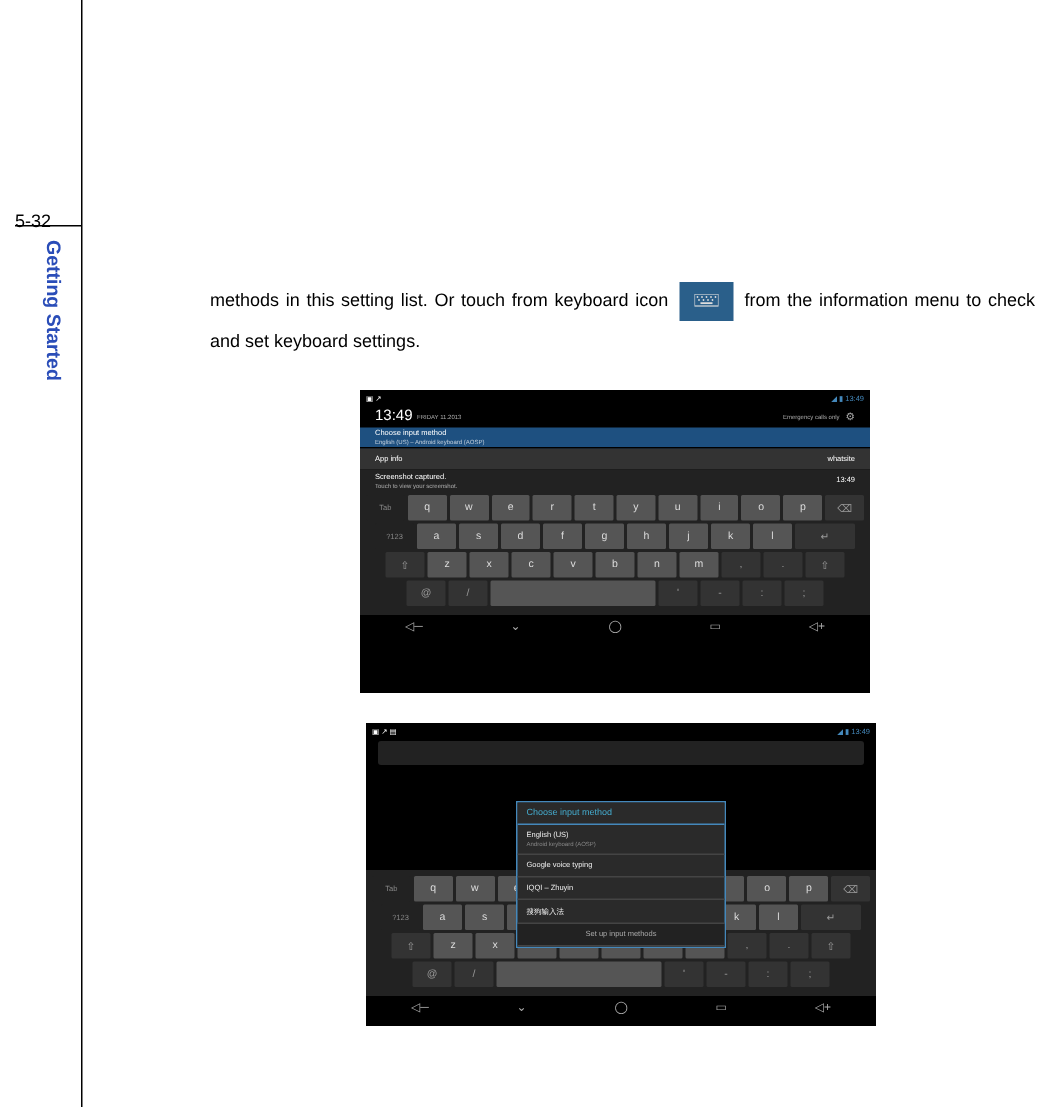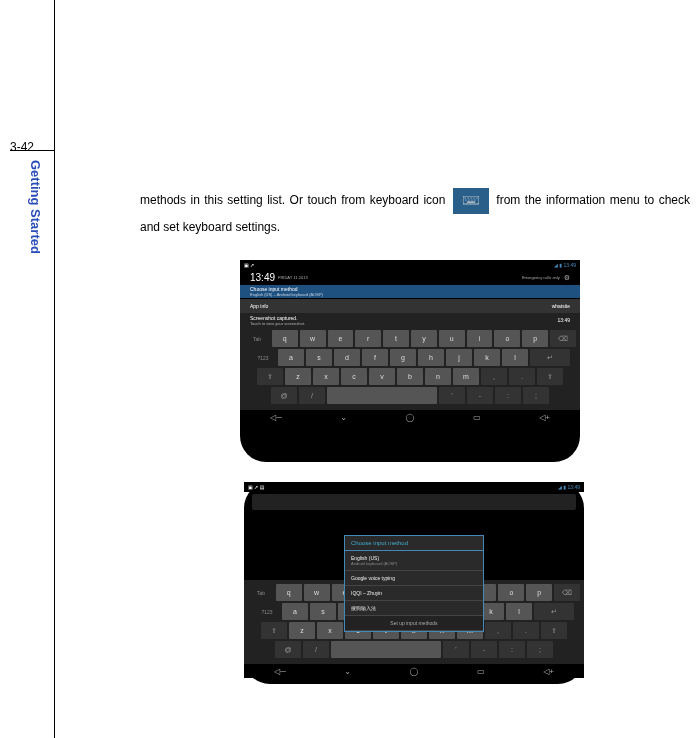--- a/index.html
+++ b/index.html
@@ -69,21 +69,20 @@
   .kbd-icon svg {
     position: absolute;
     top: 50%;
     left: 50%;
     transform: translate(-50%, -50%);
   }
   .screenshot {
     margin: 20px auto 12px;
     background: #000;
     position: relative;
-    border-radius: 26px;
   }
   .shot1 {
     width: 340px;
     height: 202px;
     margin-left: 100px;
   }
   .shot2 {
     width: 340px;
     height: 202px;
     margin-left: 104px;
@@ -199,21 +198,21 @@
     background: #222;
     margin: 2px 8px;
     border-radius: 2px;
   }
 </style>
 </head>
 <body>
 
 <div class="vline"></div>
 <div class="hline-short"></div>
-<div class="page-number">3-42</div>
+<div class="page-number">5-32</div>
 <div class="section-title">Getting Started</div>
 
 <div class="content">
   <p class="paragraph">
     <span>methods in this setting list. Or touch from keyboard icon </span>
     <span class="kbd-icon">
       <svg width="16" height="10" viewBox="0 0 16 10">
         <rect x="0" y="0" width="16" height="8" fill="none" stroke="#ddd" stroke-width="0.8"></rect>
         <circle cx="2" cy="2" r="0.6" fill="#ddd"></circle>
           <circle cx="5" cy="2" r="0.6" fill="#ddd"></circle>

